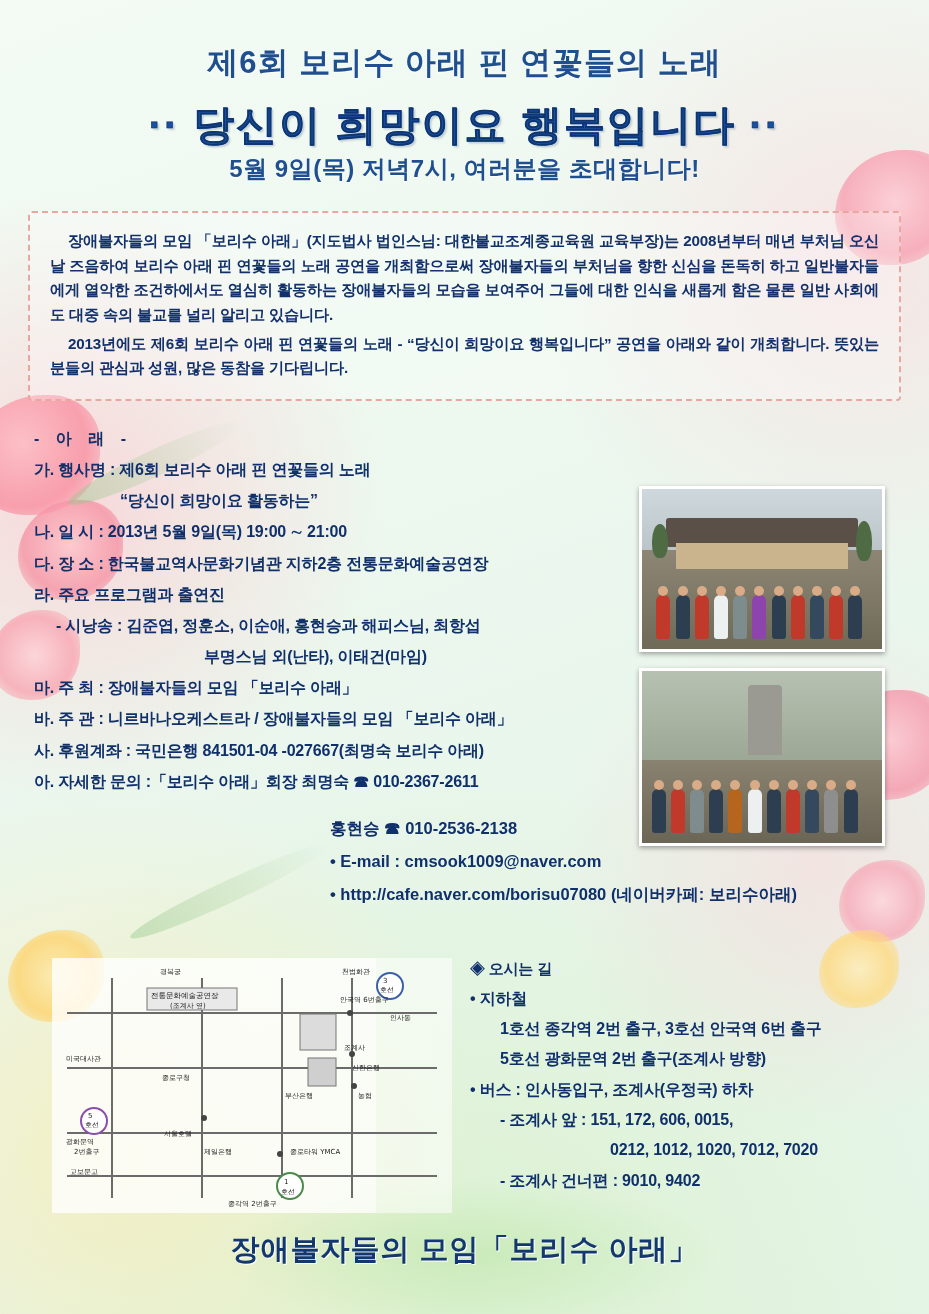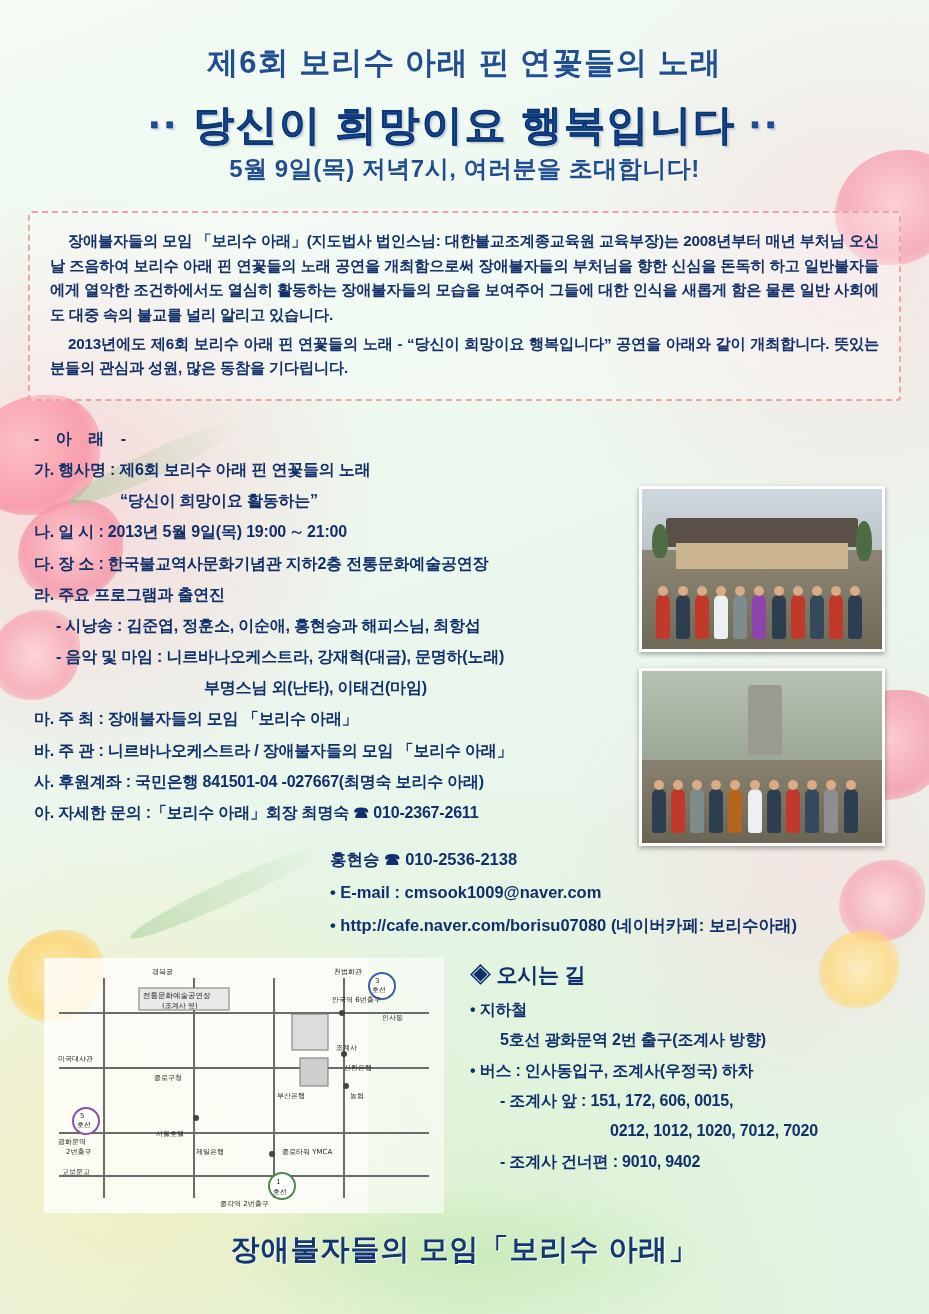--- a/index.html
+++ b/index.html
@@ -151,40 +151,40 @@
     position: absolute;
     left: 2px; top: -9px;
     width: 10px; height: 10px;
     border-radius: 50%;
     background: #d9ab86;
   }
 
   
   .map-area {
     position: absolute;
-    left: 44px;
+    left: 52px;
     top: 958px;
     width: 324px;
     height: 255px;
     background: rgba(255,255,255,0.55);
   }
   .map-svg { display:block; }
 
   .directions {
     position: absolute;
     left: 470px;
     top: 955px;
     width: 445px;
     font-size: 16px;
     color: #10306b;
     font-weight: bold;
     line-height: 1.9;
     letter-spacing: -0.2px;
   }
-  .directions .dir-title { font-size: 21px; }
+  .directions .dir-title { font-size: 15px; }
   .directions .bullet { }
   .directions .sub { margin-left: 30px; }
   .directions .sub2 { margin-left: 140px; }
 
   .footer {
     position: absolute;
     left: 0; right: 0;
     top: 1230px;
     text-align: center;
     font-size: 29px;
@@ -225,21 +225,20 @@
     </div>
 
     <div class="details">
       <div class="row aray">- 아 래 -</div>
       <div class="row">가. 행사명 : 제6회 보리수 아래 핀 연꽃들의 노래</div>
       <div class="row indent1">“당신이 희망이요 활동하는”</div>
       <div class="row">나. 일 시 : 2013년 5월 9일(목) 19:00 ∼ 21:00</div>
       <div class="row">다. 장 소 : 한국불교역사문화기념관 지하2층 전통문화예술공연장</div>
       <div class="row">라. 주요 프로그램과 출연진</div>
       <div class="row indent2">- 시낭송 : 김준엽, 정훈소, 이순애, 홍현승과 해피스님, 최항섭</div>
-      <div class="row indent2">- 음악 및 마임 : 니르바나오케스트라, 강재혁(대금), 문명하(노래)</div>
       <div class="row indent3">부명스님 외(난타), 이태건(마임)</div>
       <div class="row">마. 주 최 : 장애불자들의 모임 「보리수 아래」</div>
       <div class="row">바. 주 관 : 니르바나오케스트라 / 장애불자들의 모임 「보리수 아래」</div>
       <div class="row">사. 후원계좌 : 국민은행 841501-04 -027667(최명숙 보리수 아래)</div>
       <div class="row">아. 자세한 문의 :「보리수 아래」회장 최명숙 ☎ 010-2367-2611</div>
     </div>
 
     <div class="contact-lines">
       <div class="row">홍현승 ☎ 010-2536-2138</div>
       <div class="row">• E-mail :  cmsook1009@naver.com</div>
@@ -337,20 +336,21 @@
           <text x="232" y="226">1</text>
           <text x="229" y="236">호선</text>
           <text x="176" y="248">종각역 2번출구</text>
         </g>
       </svg>
     </div>
 
     <div class="directions">
       <div class="dir-title">◈ 오시는 길</div>
       <div class="bullet">• 지하철</div>
+      <div class="sub">1호선 종각역 2번 출구, 3호선 안국역 6번 출구</div>
       <div class="sub">5호선 광화문역 2번 출구(조계사 방향)</div>
       <div class="bullet">• 버스 : 인사동입구, 조계사(우정국) 하차</div>
       <div class="sub">- 조계사 앞 : 151, 172, 606, 0015,</div>
       <div class="sub2">0212, 1012, 1020, 7012, 7020</div>
       <div class="sub">- 조계사 건너편 : 9010, 9402</div>
     </div>
 
     <div class="footer">장애불자들의 모임「보리수 아래」</div>
 
   </div>

